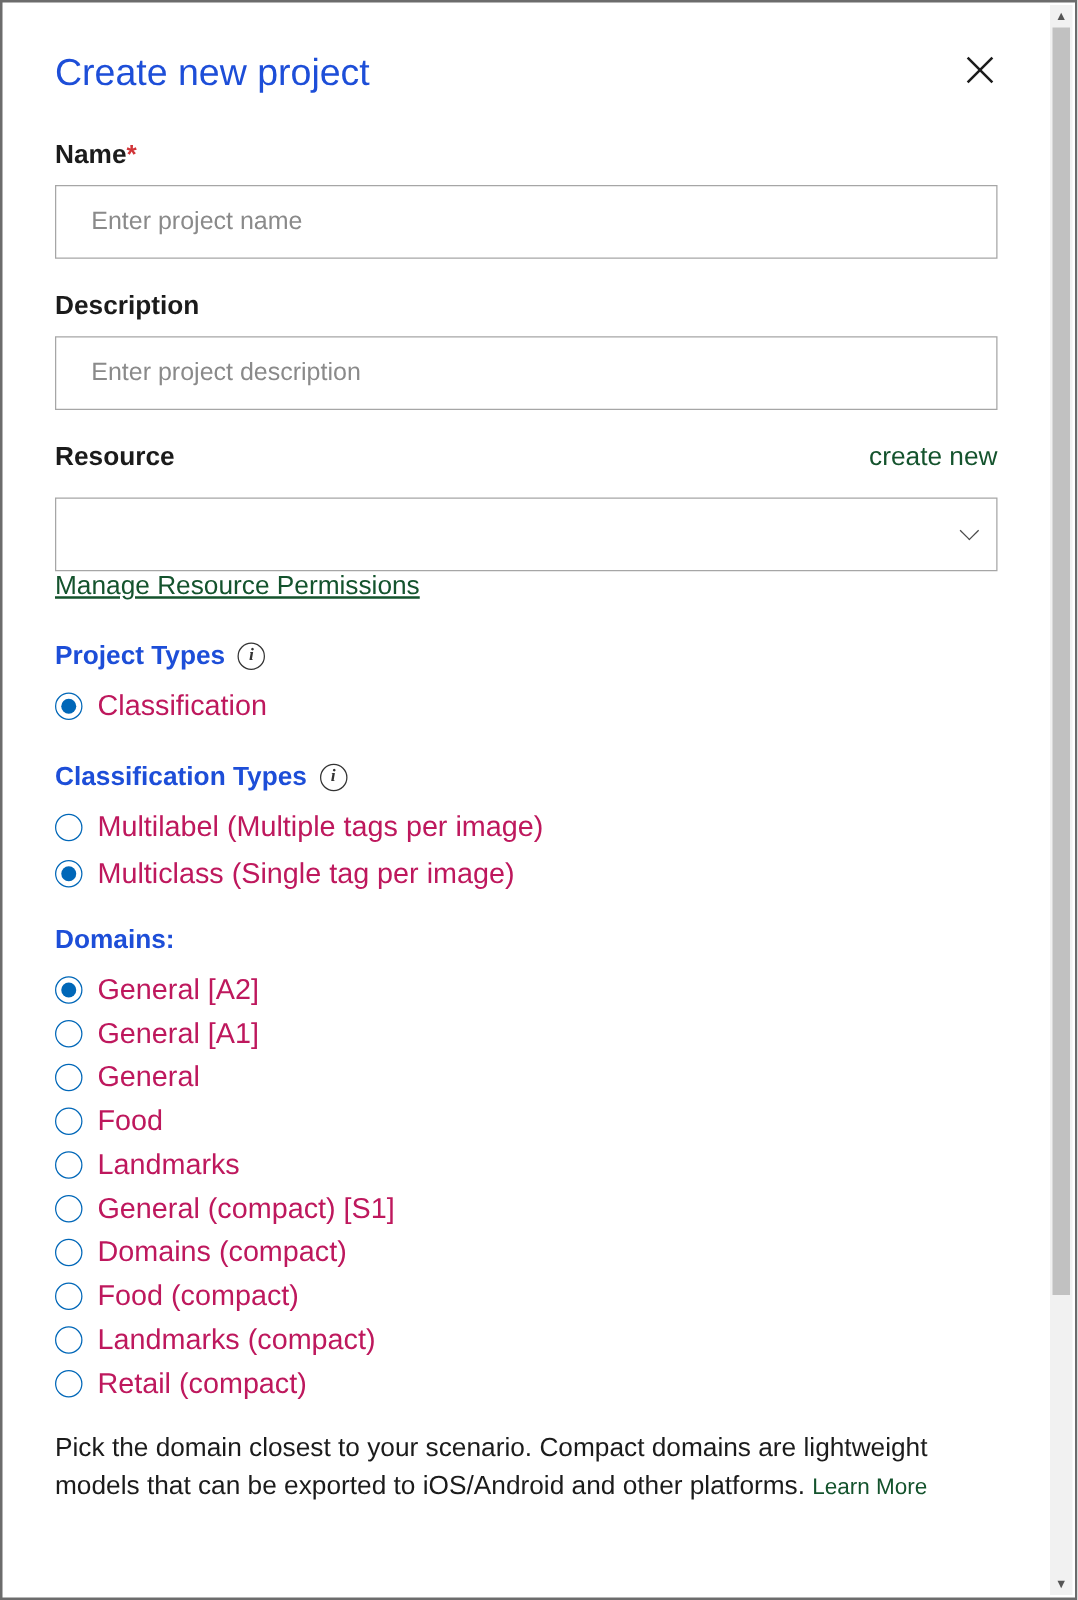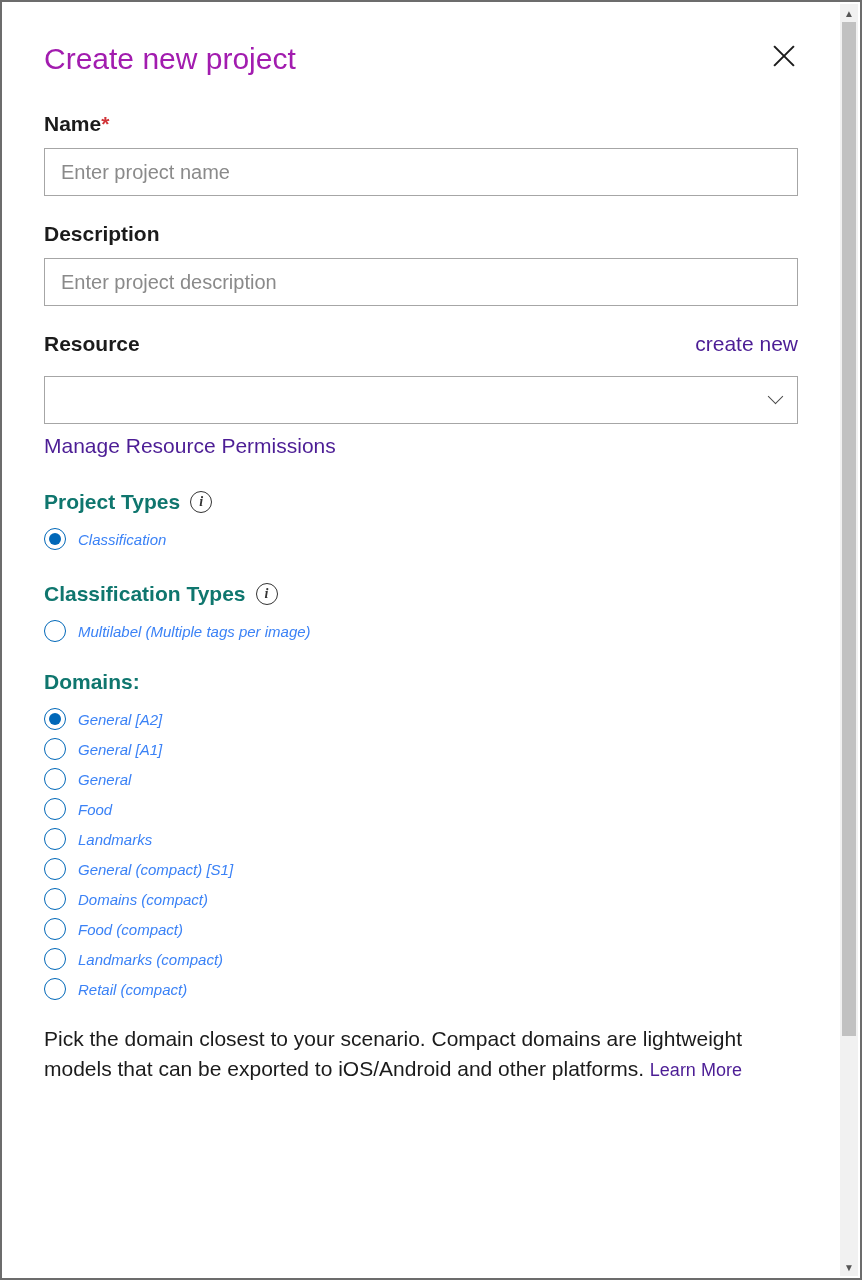--- a/index.html
+++ b/index.html
@@ -4,67 +4,67 @@
 <style>
   * { box-sizing: border-box; margin: 0; padding: 0; }
   html, body { width: 862px; height: 1280px; font-family: "Segoe UI", -apple-system, sans-serif; background: #fff; overflow: hidden; }
   .outer-frame { width: 862px; height: 1280px; border: 2px solid #6c6c6c; position: relative; background: #fff; }
   .scrollbar { position: absolute; top: 2px; right: 2px; width: 18px; height: calc(100% - 4px); background: #f1f1f1; display: flex; flex-direction: column; }
   .scroll-arrow { width: 18px; height: 18px; display: flex; align-items: center; justify-content: center; color: #555; font-size: 10px; cursor: pointer; }
   .scroll-track { flex: 1; position: relative; }
   .scroll-thumb { position: absolute; top: 0; left: 2px; width: 14px; height: 82%; background: #c1c1c1; }
   .dialog { position: absolute; top: 2px; left: 2px; right: 22px; bottom: 2px; background: #fff; padding: 38px 40px 0 40px; overflow: hidden; }
   .dialog-header { display: flex; justify-content: space-between; align-items: flex-start; margin-bottom: 36px; }
-  .dialog-title { font-size: 30px; font-weight: 400; color: #a21caf; }
+  .dialog-title { font-size: 30px; font-weight: 400; color: #1d4ed8; }
   .close-btn { width: 28px; height: 28px; cursor: pointer; position: relative; }
   .close-btn::before, .close-btn::after {
     content: ""; position: absolute; top: 50%; left: 50%; width: 28px; height: 2px;
     background: #1b1b1b; transform-origin: center;
   }
   .close-btn::before { transform: translate(-50%, -50%) rotate(45deg); }
   .close-btn::after  { transform: translate(-50%, -50%) rotate(-45deg); }
 
   .field-group { margin-bottom: 26px; }
   .field-label { font-size: 21px; font-weight: 700; color: #1b1b1b; display: block; margin-bottom: 12px; }
   .required-star { color: #d13438; }
   .text-input {
-    width: 100%; height: 48px; border: 1px solid #a6a6a6; padding: 0 16px;
+    width: 100%; height: 59px; border: 1px solid #a6a6a6; padding: 0 28px;
     font-size: 20px; color: #333; font-family: inherit; outline: none;
   }
   .text-input::placeholder { color: #8a8a8a; }
 
   .resource-header { display: flex; justify-content: space-between; align-items: baseline; margin-bottom: 20px; }
-  .link { color: #4c1d95; font-size: 21px; cursor: pointer; text-decoration: none; }
+  .link { color: #14532d; font-size: 21px; cursor: pointer; text-decoration: none; }
 
   .select-wrap { position: relative; width: 100%; }
   .select-wrap .text-input { padding-right: 40px; }
   .chevron {
     position: absolute; right: 14px; top: 50%; transform: translateY(-50%);
     width: 14px; height: 14px; pointer-events: none;
   }
   .chevron::before {
     content: ""; display: block; width: 10px; height: 10px;
     border-right: 1.6px solid #4a4a4a; border-bottom: 1.6px solid #4a4a4a;
     transform: rotate(45deg); margin-top: -2px;
   }
-  .manage-link { margin-top: 10px; display: inline-block; }
+  .manage-link { display: inline-block; text-decoration: underline; }
 
   .section-label-row { display: flex; align-items: center; gap: 10px; margin-bottom: 14px; margin-top: 32px; }
-  .section-label { font-size: 21px; font-weight: 600; color: #0f766e; }
+  .section-label { font-size: 21px; font-weight: 600; color: #1d4ed8; }
   .info-icon {
     width: 22px; height: 22px; border: 1.6px solid #333; border-radius: 50%;
     display: flex; align-items: center; justify-content: center;
     font-size: 14px; font-weight: 600; color: #333; font-family: Georgia, serif; font-style: italic;
   }
 
   .radio-row { display: flex; align-items: center; gap: 12px; margin-bottom: 10px; cursor: pointer; }
   .radio-outer { width: 22px; height: 22px; border: 1.6px solid #0067b8; border-radius: 50%; display: flex; align-items: center; justify-content: center; flex-shrink: 0; }
   .radio-inner { width: 12px; height: 12px; border-radius: 50%; background: #0067b8; display: none; }
   .radio-row.checked .radio-inner { display: block; }
-  .radio-label { font-size: 15px; color: #3b82f6; font-style: italic; }
+  .radio-label { font-size: 23px; color: #be185d; }
 
   .domains-list .radio-row { margin-bottom: 8px; }
 
   .helper-text { font-size: 21px; color: #1b1b1b; line-height: 1.45; margin-top: 24px; }
   .helper-text .link { font-size: 18px; }
 </style>
 </head>
 <body>
 
 <div class="outer-frame">
@@ -114,20 +114,26 @@
       </div>
 
     <div class="section-label-row">
       <span class="section-label">Classification Types</span>
       <span class="info-icon">i</span>
     </div>
     <div id="classification-types-list">
         <div class="radio-row">
           <span class="radio-outer"></span>
           <span class="radio-label">Multilabel (Multiple tags per image)</span>
+        </div>
+        <div class="radio-row checked">
+          <span class="radio-outer">
+            <span class="radio-inner"></span>
+          </span>
+          <span class="radio-label">Multiclass (Single tag per image)</span>
         </div>
       </div>
 
     <div class="section-label-row" style="margin-top:28px">
       <span class="section-label">Domains:</span>
     </div>
     <div class="domains-list" id="domains-list">
         <div class="radio-row checked">
           <span class="radio-outer">
             <span class="radio-inner"></span>

